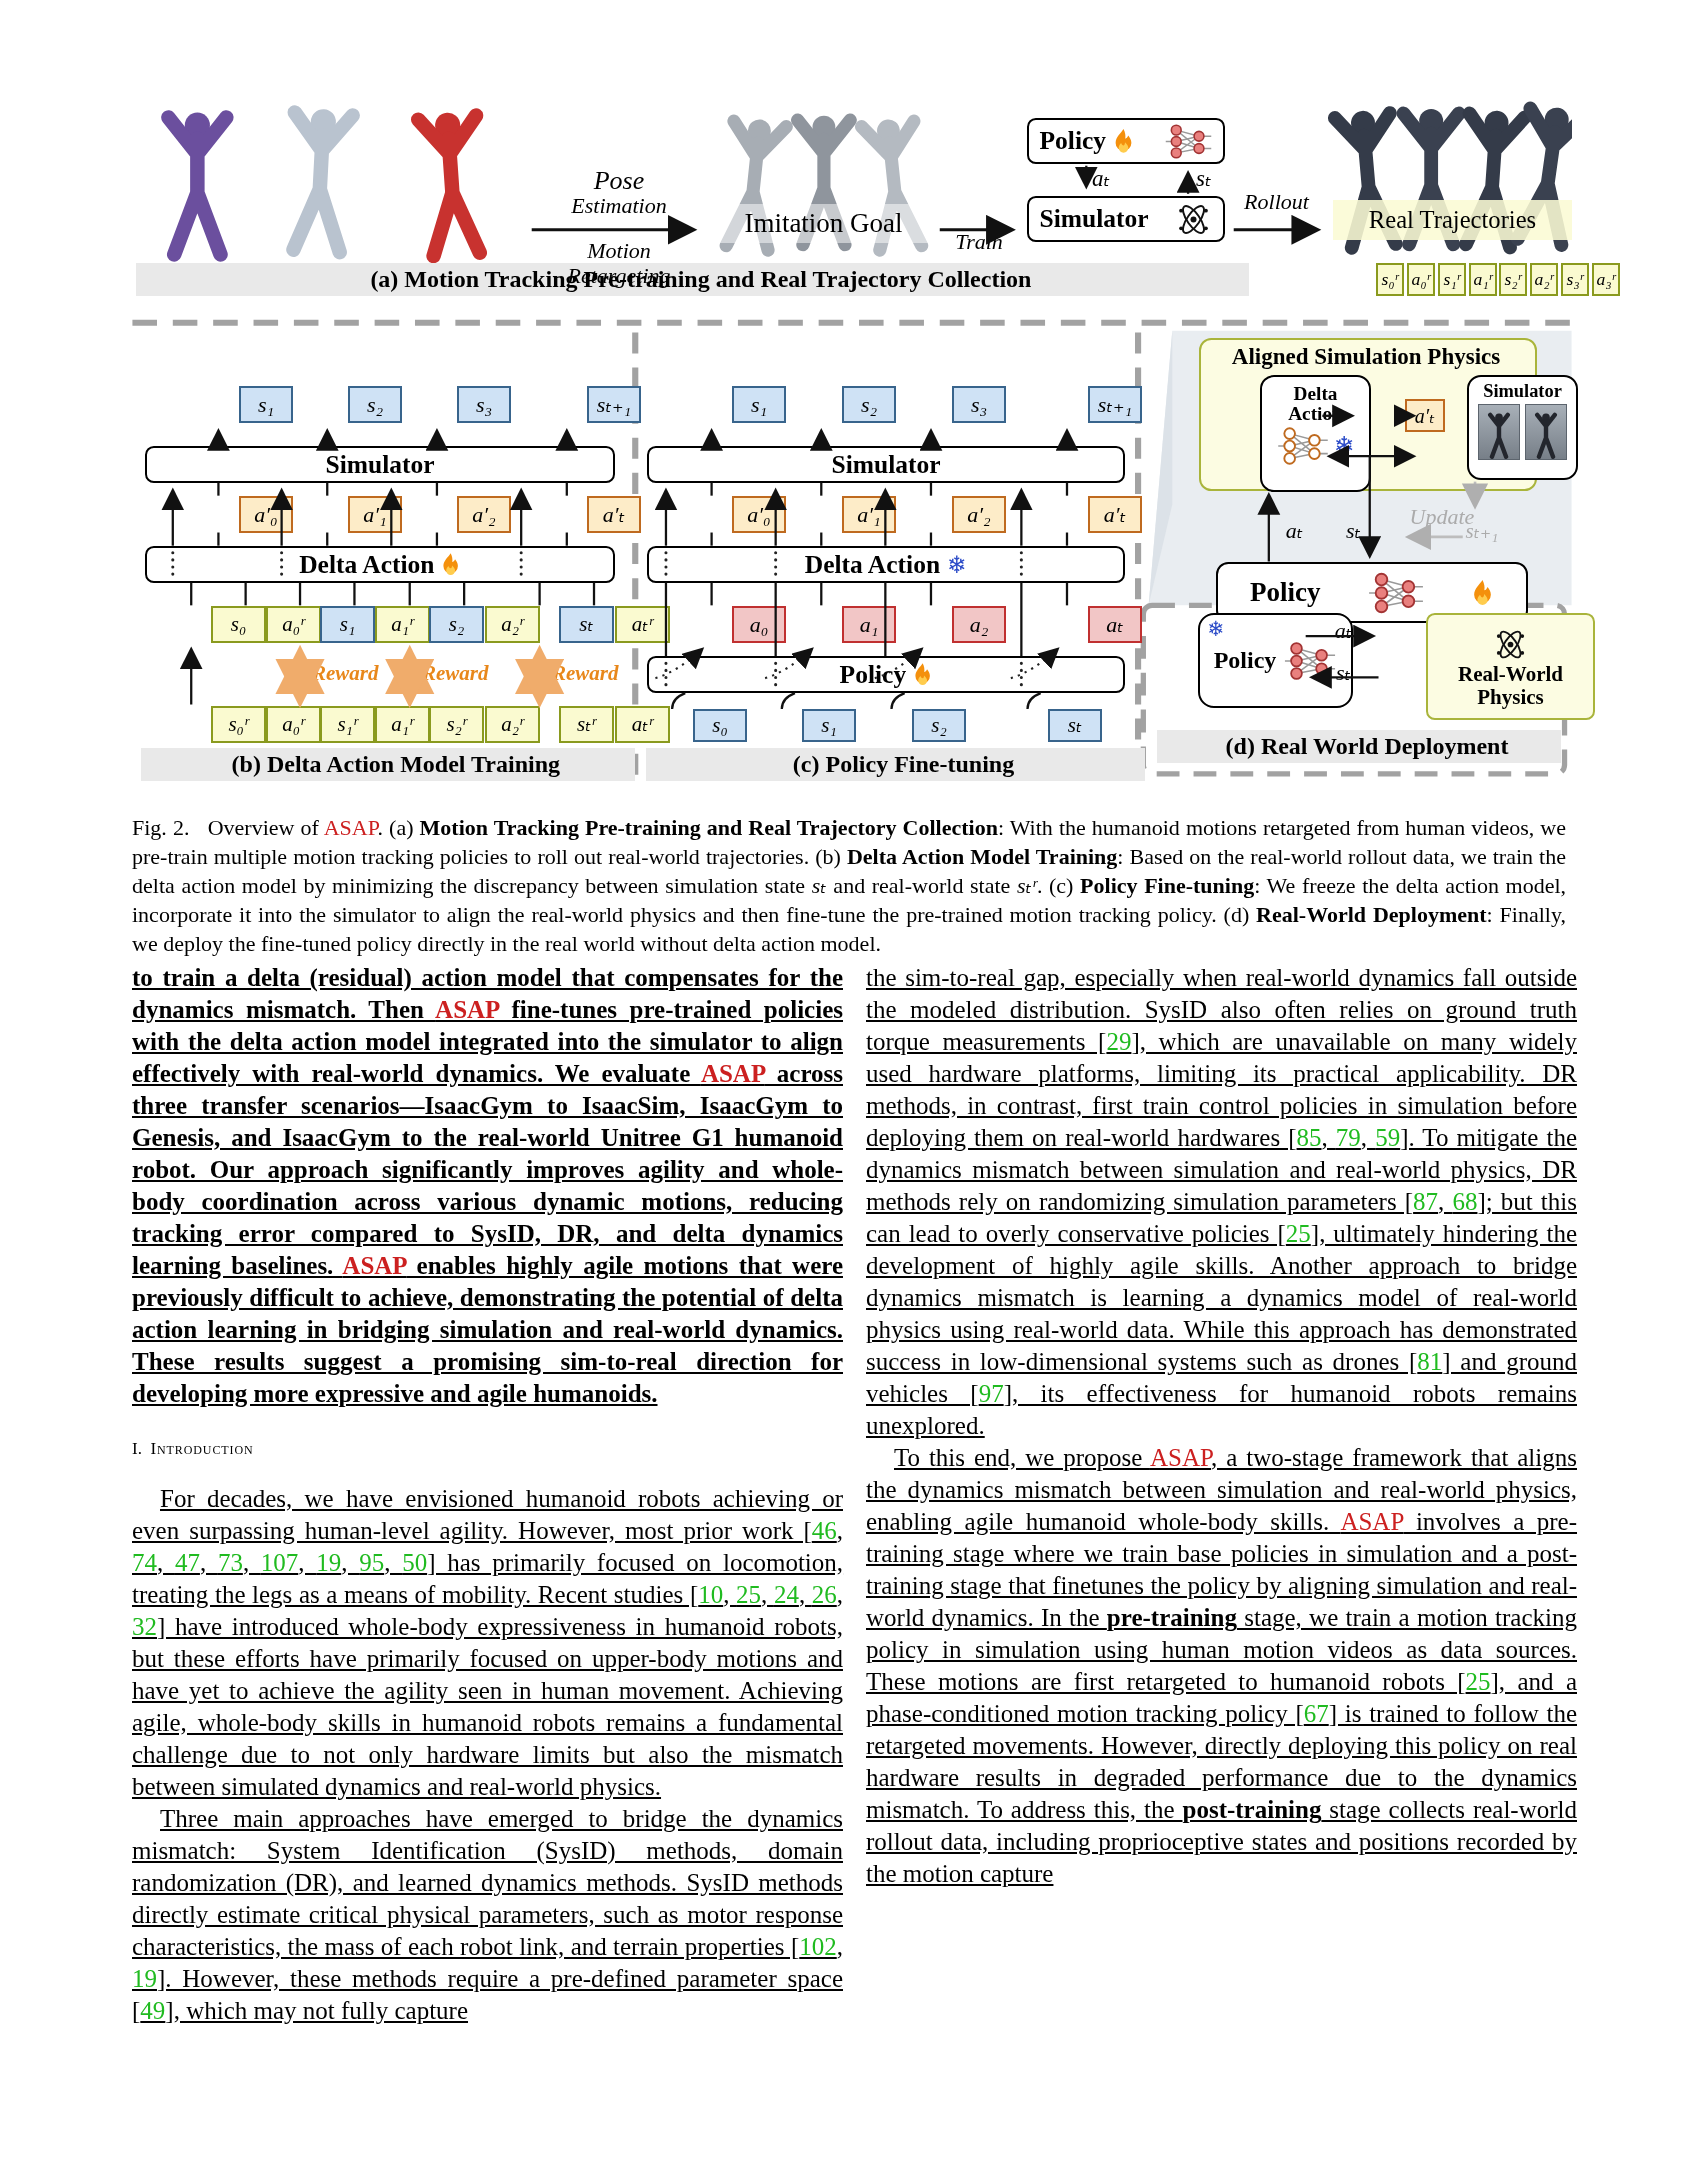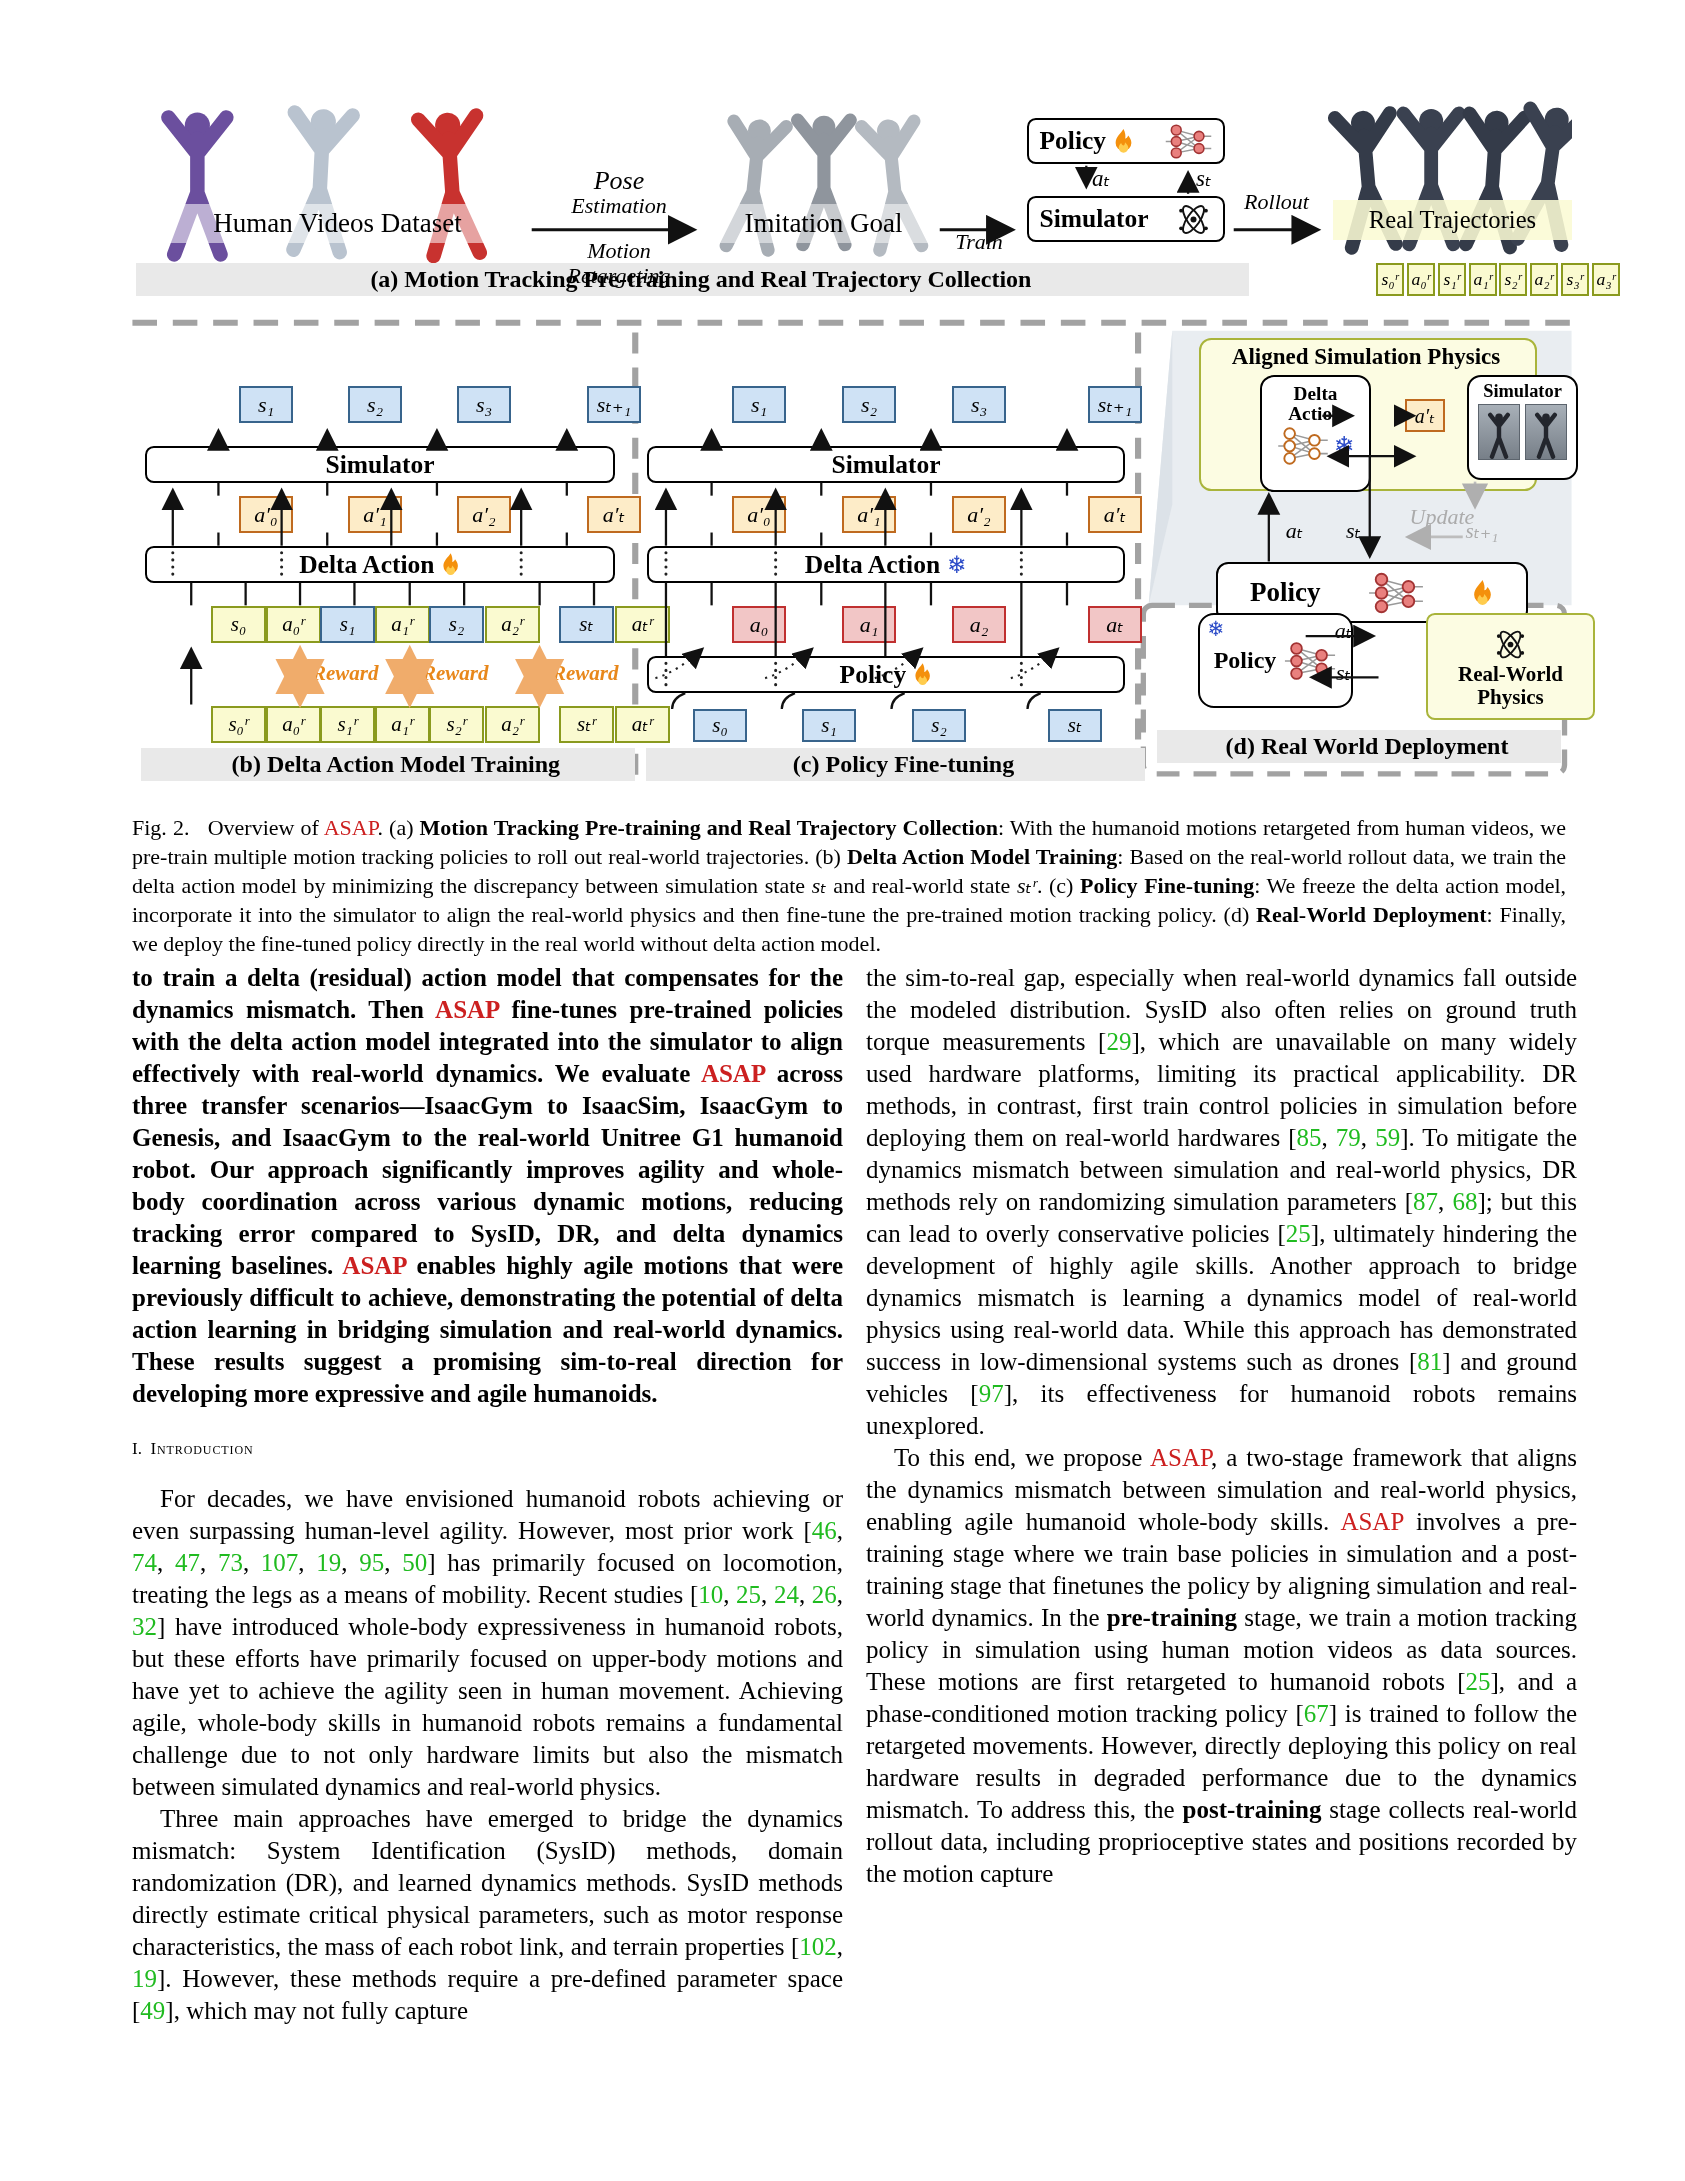--- a/index.html
+++ b/index.html
@@ -23,21 +23,21 @@
   .band{position:absolute;display:flex;align-items:center;justify-content:center;z-index:2;}
   .it{font-style:italic;}
   .rw{position:absolute;color:var(--reward_orange);font-style:italic;font-weight:600;font-size:21px;z-index:4;}
   .gray{color:var(--update_gray);}
   .snow{color:var(--snowflake_blue);font-family:"DejaVu Sans",sans-serif;font-style:normal;}
   .frame{width:40px;height:54px;border:0.9px solid #5c646d;background:linear-gradient(180deg,#a8b0b8,#777f88);
          display:flex;align-items:flex-end;justify-content:center;}
   .figcap{position:absolute;left:132px;top:813px;width:1434px;font-size:22px;line-height:29px;text-align:justify;}
   .col{position:absolute;top:962px;width:711px;font-size:25px;line-height:32px;text-align:justify;}
   .col-l{left:132px;} .col-r{left:866px;}
-  .col p{margin:0;}
+  .col p{margin:0;text-decoration:underline;}
   .ind{text-indent:28px;}
   .heading{text-align:left;font-size:17px;margin:23px 0 17.6px 0;}
   .sg-n{} .sg-b{font-weight:bold;} .sg-r{color:var(--accent_red);}
   .sg-br{font-weight:bold;color:var(--accent_red);}
   .sg-g{color:var(--cite_green);}
   .sg-i{font-style:italic;font-family:"Liberation Serif","DejaVu Sans",serif;}
   .sg-sc{font-variant:small-caps;letter-spacing:0.9px;}
 </style>
 </head>
 <body>
@@ -70,23 +70,20 @@
       <use href="#person" x="0" y="0" width="80" height="160" transform="translate(668,26) rotate(6 40 80)" style="color:#A7ADB4"></use>
       <use href="#person" x="0" y="0" width="80" height="160" transform="translate(748,22)" style="color:#8F959D"></use>
       <use href="#person" x="0" y="0" width="80" height="160" transform="translate(828,26) rotate(-6 40 80)" style="color:#B4BAC1"></use>
 
       <use href="#person" x="0" y="0" width="84" height="168" transform="translate(1366,16) rotate(-5 42 84)" style="color:#343B49"></use>
       <use href="#person" x="0" y="0" width="84" height="168" transform="translate(1438,14)" style="color:#3A4150"></use>
       <use href="#person" x="0" y="0" width="84" height="168" transform="translate(1508,16) rotate(4 42 84)" style="color:#343B49"></use>
       <use href="#person" x="0" y="0" width="84" height="168" transform="translate(1572,12) rotate(8 42 84)" style="color:#3A4150"></use>
     </svg>
 
-    <div class="band" style="left:7px;top:112px;width:397px;height:39px;background:rgba(255,255,255,.55);">
-      <span style="font-size:27px;">Human Videos Dataset</span>
-    </div>
     <div class="lbl it" style="left:399px;top:77px;width:176px;height:24.6px;font-size:26px;">Pose</div>
     <div class="lbl it" style="left:399px;top:102px;width:176px;height:24.6px;font-size:22px;">Estimation</div>
     <div class="lbl it" style="left:399px;top:147px;width:176px;height:24.6px;font-size:22px;">Motion</div>
     <div class="lbl it" style="left:399px;top:172px;width:176px;height:24.6px;font-size:22px;">Retargeting</div>
     <div class="band" style="left:584px;top:112px;width:215px;height:39px;background:rgba(255,255,255,.5);">
       <span style="font-size:27px;">Imitation Goal</span>
     </div>
     <div class="lbl it" style="left:803px;top:97px;width:88px;height:26px;font-size:22px;margin-top:40px;">Train</div>
 
     <div class="bar" style="left:895px;top:26px;width:198px;height:46px;justify-content:flex-start;padding:0 10.5px;">

